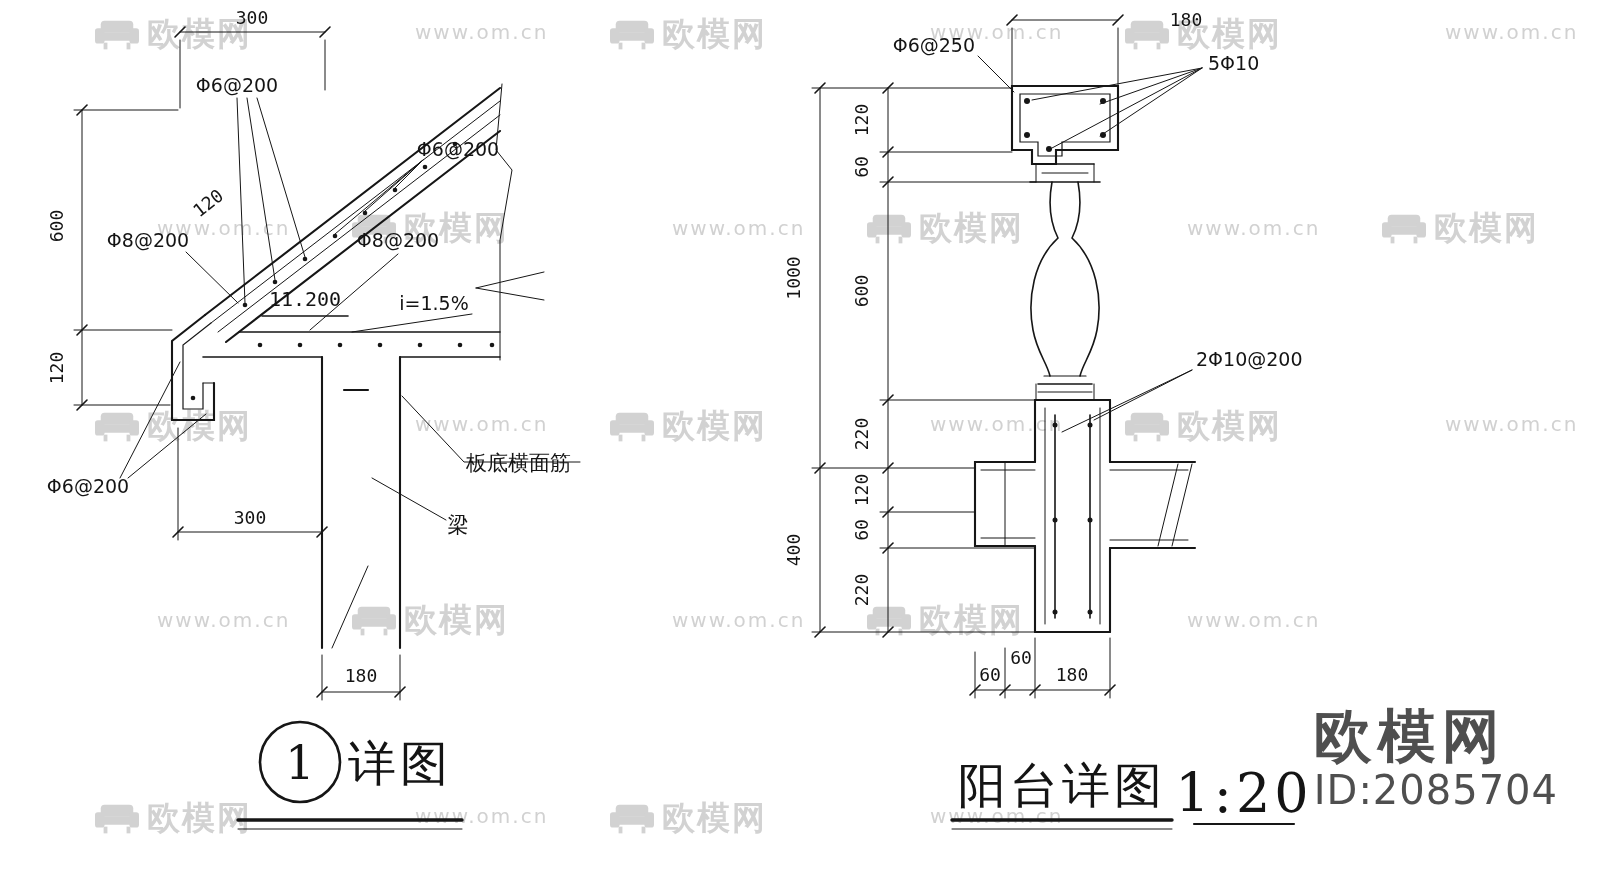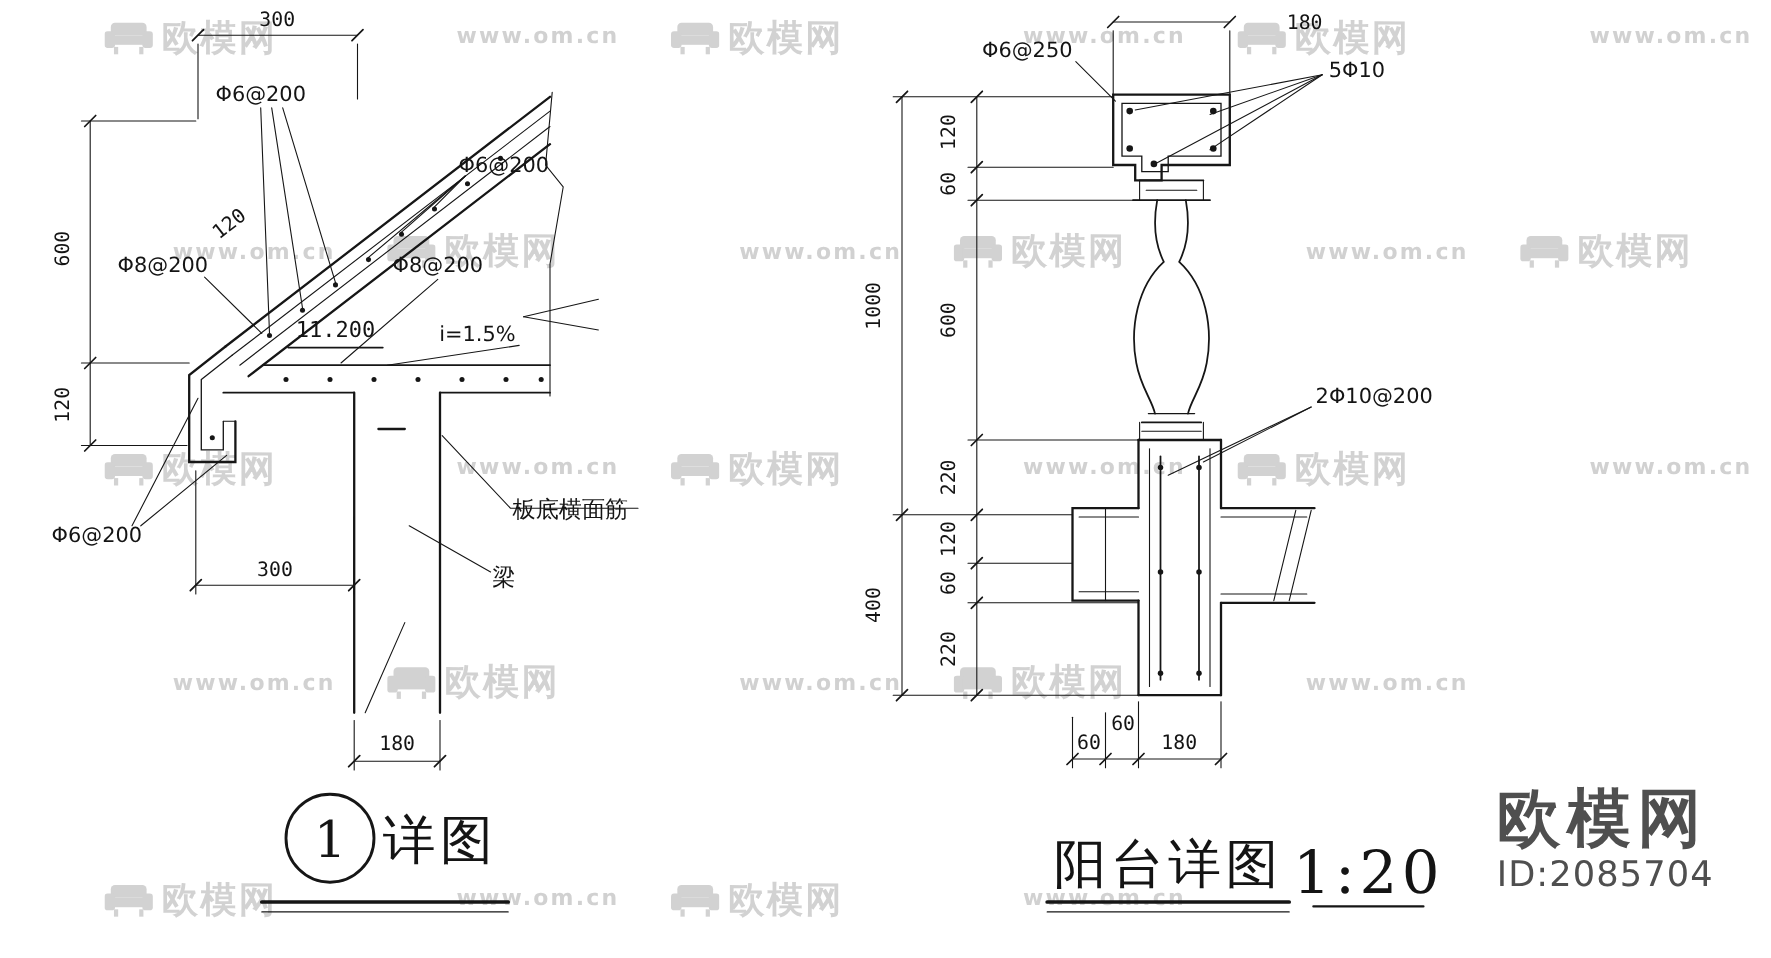--- a/index.html
+++ b/index.html
@@ -8,21 +8,21 @@
     overflow:hidden; font-family:"DejaVu Sans", sans-serif;
   }
   
   .wm-layer { position:absolute; inset:0; z-index:1; }
   .wm-logo {
     position:absolute; display:flex; align-items:center; gap:8px;
     color:#c3c3c3; opacity:.75; font-weight:bold; font-size:33px;
     letter-spacing:2px; white-space:nowrap;
   }
   .wm-url {
-    position:absolute; color:#c6c6c6; opacity:.8; font-weight:bold;
+    position:absolute; color:#c6c6c6; opacity:.8; font-weight:normal;
     font-size:20px; letter-spacing:2px; white-space:nowrap;
   }
   .sofa { color:inherit; }
   
   .cad { position:absolute; left:0; top:0; z-index:2; }
   .cad path, .cad line, .cad polyline, .cad circle.oln { stroke:#161616; fill:none; stroke-linecap:round; }
   .s1  { stroke-width:1; }
   .s12 { stroke-width:1.2; }
   .s15 { stroke-width:1.6; }
   .s2  { stroke-width:2.1; }
@@ -33,21 +33,21 @@
   .dim     { font-family:"DejaVu Sans Mono", monospace; font-size:18px; }
   .callout { font-family:"DejaVu Sans", sans-serif; font-size:19px; }
   .cn      { font-family:"DejaVu Sans", sans-serif; font-size:21px; }
   .title-cn{ font-family:"DejaVu Serif", serif; font-size:48px; letter-spacing:4px; }
   .big-num { font-family:"DejaVu Serif", serif; font-size:46px; }
   .scale-txt{ font-family:"DejaVu Serif", serif; font-size:54px; letter-spacing:4px; }
   .elev    { font-family:"DejaVu Sans Mono", monospace; font-size:20px; }
   
   .brand { position:absolute; z-index:3; right:52px; bottom:58px; text-align:left; color:#4f4f4f; }
   .brand .nm { font-size:58px; font-weight:bold; letter-spacing:6px; line-height:1.05; }
-  .brand .id { font-size:32px; letter-spacing:1px; }
+  .brand .id { font-size:40px; letter-spacing:1px; }
 </style>
 </head>
 <body>
 
 <div class="canvas">
 
   <div class="wm-layer">
 
     <div class="wm-logo" style="left:95px; top:12px;">
       <svg class="sofa" width="44" height="30" viewBox="0 0 46 30">

